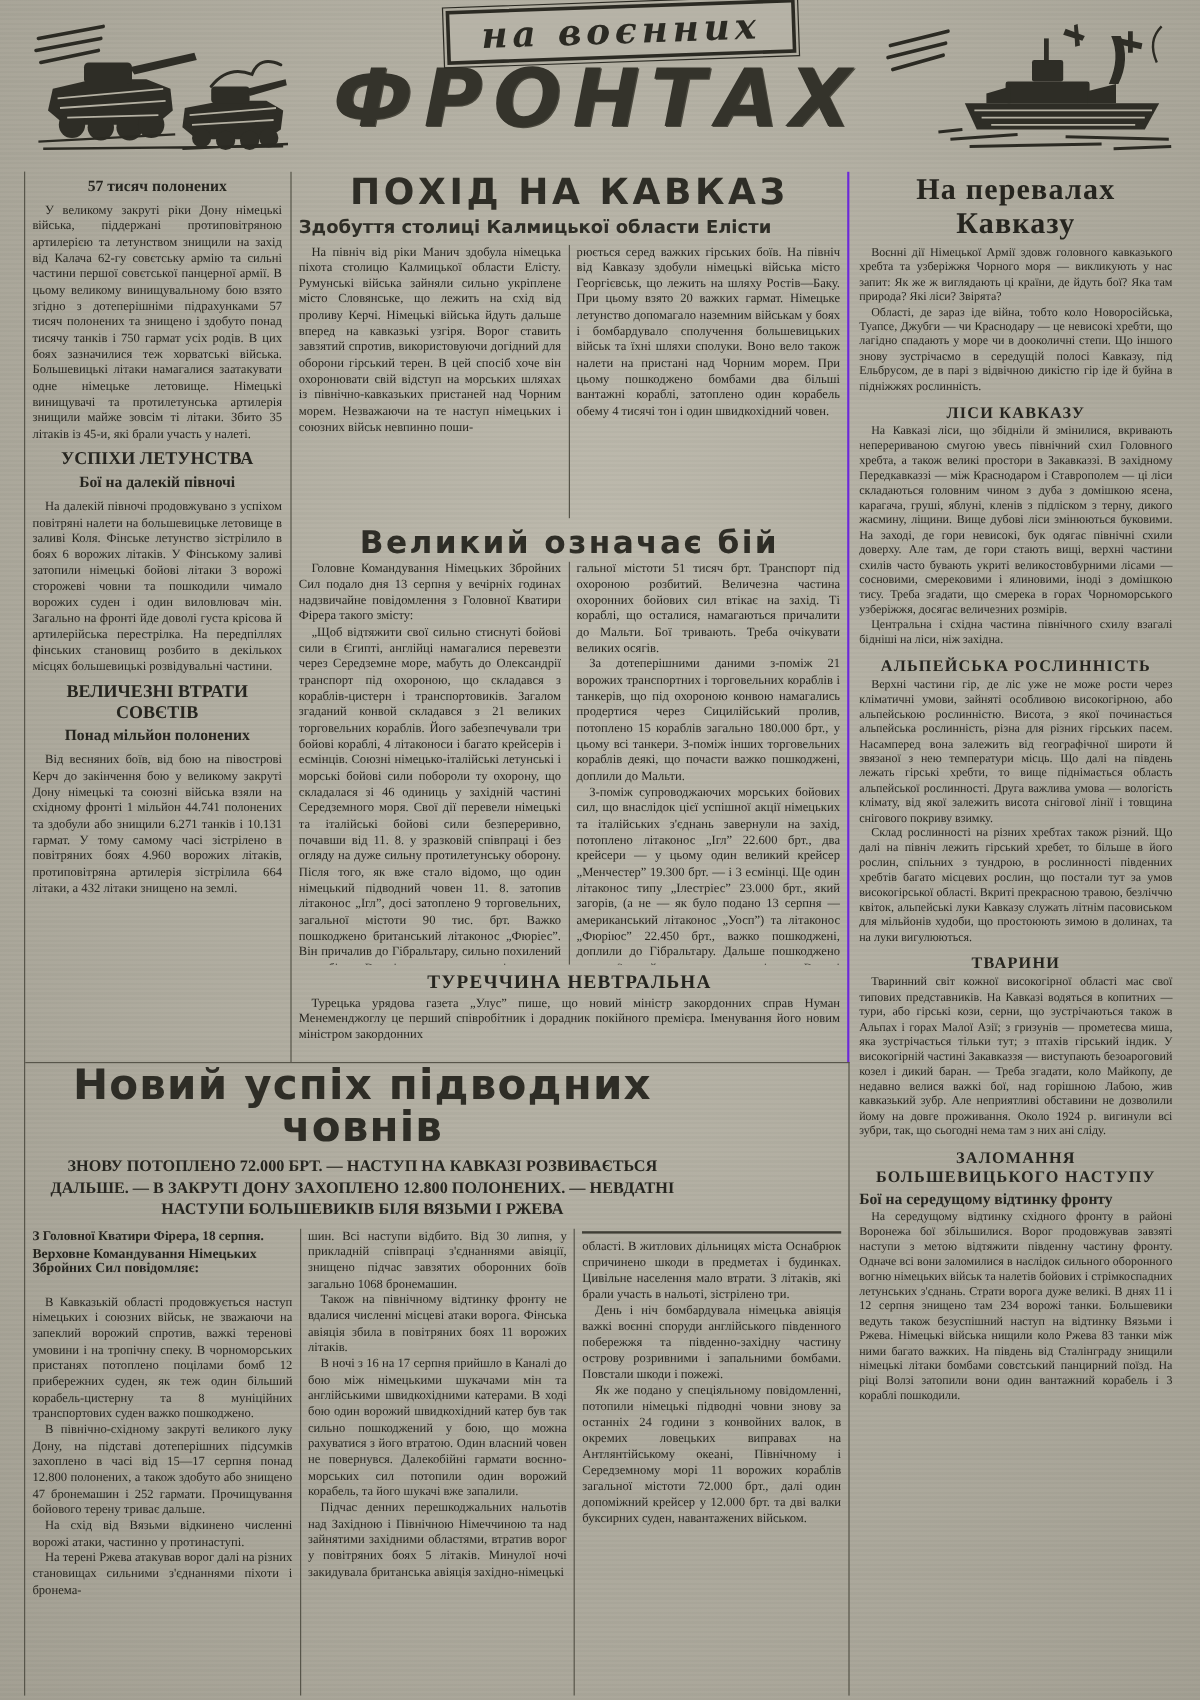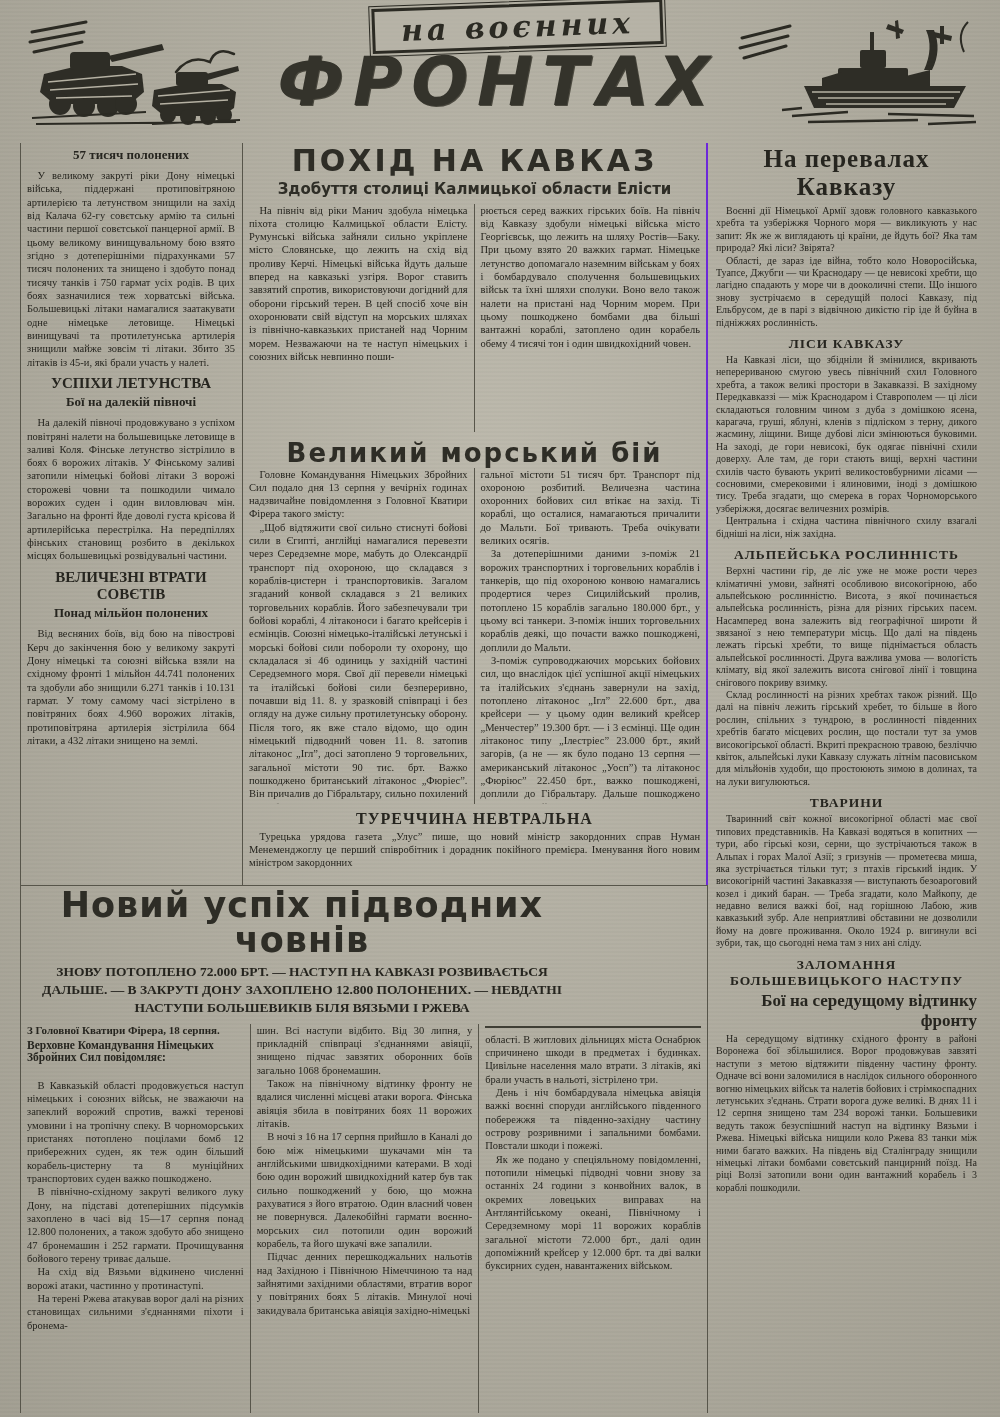--- a/index.html
+++ b/index.html
@@ -43,21 +43,21 @@
   .body-txt { font-size:10.5px; line-height:1.27; text-align:justify; white-space:pre-line; }
 
   
   .a-head { font-size:15px; font-weight:bold; text-align:center; line-height:1.15; margin:6px 2px 2px; }
   .a-sub  { font-size:13px; font-weight:bold; text-align:center; margin-bottom:6px; }
 
   
   .big-head { font-family:"DejaVu Sans", sans-serif; font-weight:bold; font-size:30px;
               letter-spacing:3px; text-align:center; color:#2e2d26; line-height:1.05; }
   .big-sub  { font-family:"DejaVu Sans", sans-serif; font-weight:bold; font-size:15px;
-              text-align:center; margin:3px 0 6px; color:#2e2d26; }
+              margin:3px 0 6px; color:#2e2d26; }
   .twocol { display:flex; }
   .twocol > div { width:50%; }
   .twocol > div:first-child { border-right:1px solid #57554a; padding-right:6px;font-family:Liberation Serif, serif; }
   .twocol > div:last-child { padding-left:6px; }
   .kavkaz-cols { height:228px; overflow:hidden; }
   .sea-head { font-family:"DejaVu Sans", sans-serif; font-weight:bold; font-size:26px;
               letter-spacing:2px; text-align:center; margin-top:6px; color:#2e2d26; }
   .sea-cols { height:336px; overflow:hidden; font-size:10px; }
   .turkey-head { font-size:16px; font-weight:bold; letter-spacing:1px; text-align:center; margin:6px 0 2px; }
   .turkey-start { height:74px; overflow:hidden; }
@@ -73,21 +73,21 @@
   .bb-cols { display:flex; height:420px; margin-top:6px; }
   .bb-col { width:33.33%; padding:0 6px; overflow:hidden; }
   .bb-col + .bb-col { border-left:1px solid #57554a; }
   .bb-dateline { font-size:11px; font-weight:bold; margin-bottom:3px; }
   .bb-lead { font-size:11.5px; font-weight:bold; margin-bottom:16px; }
   .rule { border-top:2px solid #3f3e35; margin:2px 0 5px; }
 
   
   .rc-head { font-size:25px; font-weight:bold; text-align:center; letter-spacing:1px; margin:2px 0 4px; }
   .rc-sechead { font-size:13.5px; font-weight:bold; letter-spacing:1px; text-align:center; margin:7px 4px 2px; line-height:1.2; }
-  .rc-subhead { font-size:17px; font-weight:bold; text-align:right; margin-bottom:2px; }
+  .rc-subhead { font-size:13px; font-weight:bold; text-align:left; margin-bottom:2px; }
   .col-right .body-txt { font-size:10px; line-height:1.24; }
 
   svg .ink { stroke:#2b2a23; }
 </style>
 </head>
 <body>
 
 <div class="page">
 
   <header class="masthead">
@@ -179,21 +179,21 @@
         <div class="col-center">
           <div>
             <div class="big-head">ПОХІД НА КАВКАЗ</div>
             <div class="big-sub">Здобуття столиці Калмицької области Елісти</div>
             <div class="twocol kavkaz-cols">
               <div class="body-txt"> На північ від ріки Манич здобула німецька піхота столицю Калмицької области Елісту. Румунські війська зайняли сильно укріплене місто Словянське, що лежить на схід від проливу Керчі. Німецькі війська йдуть дальше вперед на кавказькі узгіря. Ворог ставить завзятий спротив, використовуючи догідний для оборони гірський терен. В цей спосіб хоче він охоронювати свій відступ на морських шляхах із північно-кавказьких пристаней над Чорним морем. Незважаючи на те наступ німецьких і союзних військ невпинно поши-</div>
               <div class="body-txt">рюється серед важких гірських боїв. На північ від Кавказу здобули німецькі війська місто Георгієвськ, що лежить на шляху Ростів—Баку. При цьому взято 20 важких гармат. Німецьке летунство допомагало наземним військам у боях і бомбардувало сполучення большевицьких військ та їхні шляхи сполуки. Воно вело також налети на пристані над Чорним морем. При цьому пошкоджено бомбами два більші вантажні кораблі, затоплено один корабель обему 4 тисячі тон і один швидкохідний човен.</div>
             </div>
           </div>
           <div>
-            <div class="sea-head">Великий морський бій</div>
+            <div class="sea-head">Великий означає бій</div>
             <div class="twocol sea-cols">
               <div class="body-txt"> Головне Командування Німецьких Збройних Сил подало дня 13 серпня у вечірніх годинах надзвичайне повідомлення з Головної Кватири Фірера такого змісту:
  „Щоб відтяжити свої сильно стиснуті бойові сили в Єгипті, англійці намагалися перевезти через Середземне море, мабуть до Олександрії транспорт під охороною, що складався з кораблів-цистерн і транспортовиків. Загалом згаданий конвой складався з 21 великих торговельних кораблів. Його забезпечували три бойові кораблі, 4 літаконоси і багато крейсерів і есмінців. Союзні німецько-італійські летунські і морські бойові сили побороли ту охорону, що складалася зі 46 одиниць у західній частині Середземного моря. Свої дії перевели німецькі та італійські бойові сили безпереривно, почавши від 11. 8. у зразковій співпраці і без огляду на дуже сильну протилетунську оборону. Після того, як вже стало відомо, що один німецький підводний човен 11. 8. затопив літаконос „Ігл”, досі затоплено 9 торговельних, загальної містоти 90 тис. брт. Важко пошкоджено британський літаконос „Фюріес”. Він причалив до Гібральтару, сильно похилений на бік. Важкі шкоди потерпів також американський літаконос „Уосп”. Після 6 поцілів бомбами, він почав горіти і намагається доїхати до Мальти. Далі пошкоджено 3 кружляки і 6 великих торговельних кораблів-цистерн за-</div>
               <div class="body-txt">гальної містоти 51 тисяч брт. Транспорт під охороною розбитий. Величезна частина охоронних бойових сил втікає на захід. Ті кораблі, що осталися, намагаються причалити до Мальти. Бої тривають. Треба очікувати великих осягів.
  За дотеперішними даними з-поміж 21 ворожих транспортних і торговельних кораблів і танкерів, що під охороною конвою намагались продертися через Сицилійський пролив, потоплено 15 кораблів загально 180.000 брт., у цьому всі танкери. З-поміж інших торговельних кораблів деякі, що почасти важко пошкоджені, доплили до Мальти.
  З-поміж супроводжаючих морських бойових сил, що внаслідок цієї успішної акції німецьких та італійських з'єднань завернули на захід, потоплено літаконос „Ігл” 22.600 брт., два крейсери — у цьому один великий крейсер „Менчестер” 19.300 брт. — і 3 есмінці. Ще один літаконос типу „Ілестріес” 23.000 брт., який загорів, (а не — як було подано 13 серпня — американський літаконос „Уосп”) та літаконос „Фюріюс” 22.450 брт., важко пошкоджені, доплили до Гібральтару. Дальше пошкоджено важко 3 крейсери та один есмінець. Власні втрати незначні.
  Переможна боротьба була містом слави для співпраці злучених збройних сил на воді та в повітрі та для визначної хоробрости всіх учасників-вояків, так на літаках, як і на воєнних кораблях.</div>
             </div>
           </div>
           <div>

